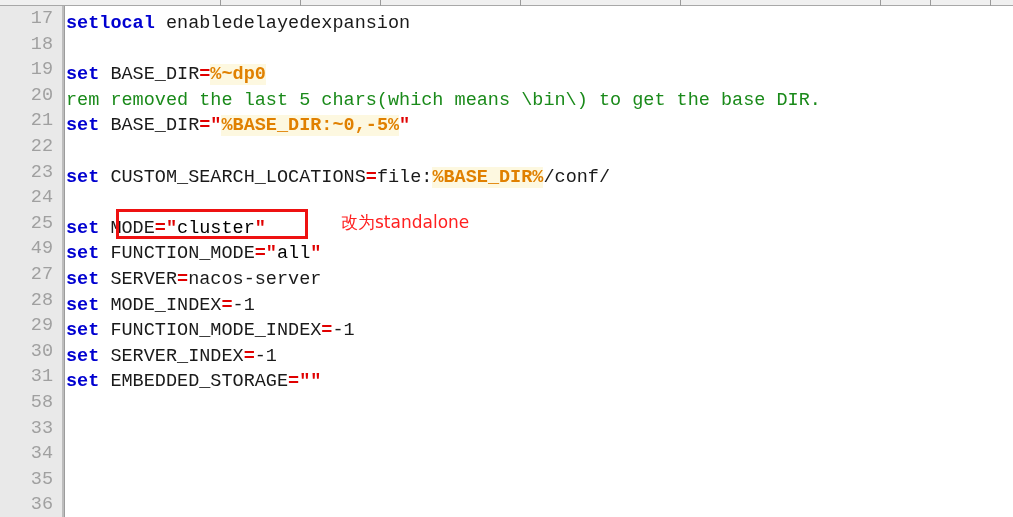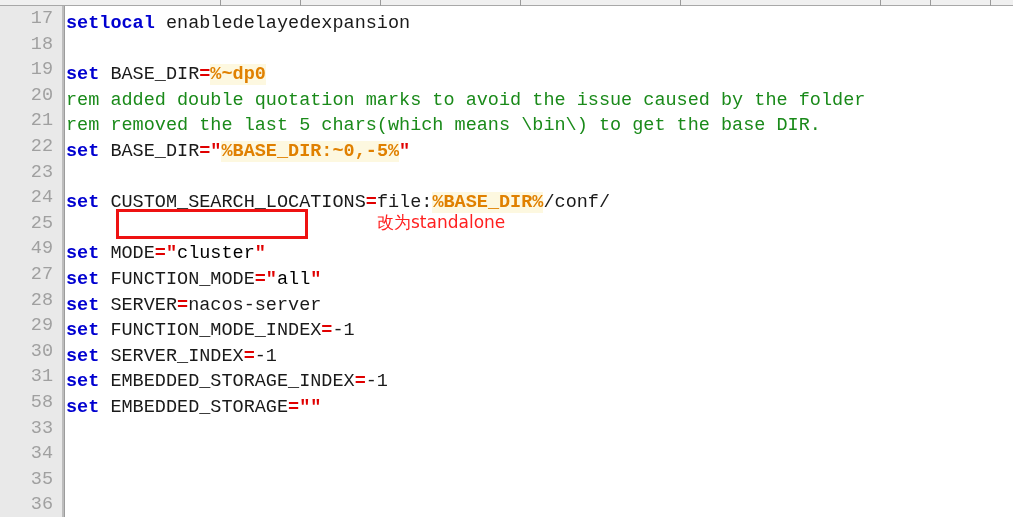--- a/index.html
+++ b/index.html
@@ -83,21 +83,20 @@
     box-sizing: border-box;
     pointer-events: none;
   }
   
   .annot {
     position: absolute;
     color: #ff2020;
     font-family: "DejaVu Sans", "Liberation Sans", sans-serif;
     font-size: 17px;
     white-space: nowrap;
-    margin-left: 36px;
   }
   
   .watermark {
     position: absolute;
     color: #c3c3c3;
     font-family: "DejaVu Sans", "Liberation Sans", sans-serif;
     font-size: 19px;
     white-space: nowrap;
   }
 </style>
@@ -138,32 +137,31 @@
       <div class="lineno">34</div>
       <div class="lineno">35</div>
       <div class="lineno">36</div>
     </div>
   <div class="gutter-border"></div>
 
   <div class="code-area" id="codearea">
       <div class="line" id="line-17"><span class="kw">setlocal</span><span class="plain"> enabledelayedexpansion</span></div>
       <div class="line" id="line-18">&nbsp;</div>
       <div class="line" id="line-19"><span class="kw">set</span><span class="plain"> BASE_DIR</span><span class="op">=</span><span class="var">%~dp0</span></div>
-      <div class="line" id="line-20"><span class="cmt">rem added double quotation marks to avoid the issue caused by the folder</span></div>
       <div class="line" id="line-21"><span class="cmt">rem removed the last 5 chars(which means \bin\) to get the base DIR.</span></div>
       <div class="line" id="line-22"><span class="kw">set</span><span class="plain"> BASE_DIR</span><span class="op">="</span><span class="var">%BASE_DIR:~0,-5%</span><span class="op">"</span></div>
       <div class="line" id="line-23">&nbsp;</div>
       <div class="line" id="line-24"><span class="kw">set</span><span class="plain"> CUSTOM_SEARCH_LOCATIONS</span><span class="op">=</span><span class="plain">file:</span><span class="var">%BASE_DIR%</span><span class="plain">/conf/</span></div>
       <div class="line" id="line-25">&nbsp;</div>
       <div class="line" id="line-26"><span class="kw">set</span><span class="plain"> MODE</span><span class="op">="</span><span class="str">cluster</span><span class="op">"</span></div>
       <div class="line" id="line-27"><span class="kw">set</span><span class="plain"> FUNCTION_MODE</span><span class="op">="</span><span class="str">all</span><span class="op">"</span></div>
       <div class="line" id="line-28"><span class="kw">set</span><span class="plain"> SERVER</span><span class="op">=</span><span class="plain">nacos-server</span></div>
+      <div class="line" id="line-29"><span class="kw">set</span><span class="plain"> MODE_INDEX</span><span class="op">=</span><span class="num">-1</span></div>
       <div class="line" id="line-30"><span class="kw">set</span><span class="plain"> FUNCTION_MODE_INDEX</span><span class="op">=</span><span class="num">-1</span></div>
       <div class="line" id="line-31"><span class="kw">set</span><span class="plain"> SERVER_INDEX</span><span class="op">=</span><span class="num">-1</span></div>
-      <div class="line" id="line-32"><span class="kw">set</span><span class="plain"> EMBEDDED_STORAGE_INDEX</span><span class="op">=</span><span class="num">-1</span></div>
       <div class="line" id="line-33"><span class="kw">set</span><span class="plain"> EMBEDDED_STORAGE</span><span class="op">=""</span></div>
       <div class="line" id="line-34">&nbsp;</div>
       <div class="line" id="line-35">&nbsp;</div>
     </div>
 
   <div class="redbox" id="redbox" style="left: 116px; top: 209px; width: 192px; height: 30px; border-color: rgb(238, 17, 17);"></div>
 
   <div class="annot" id="annot" style="left: 341px; top: 211px; color: rgb(255, 32, 32);">改为standalone</div>
 
 

